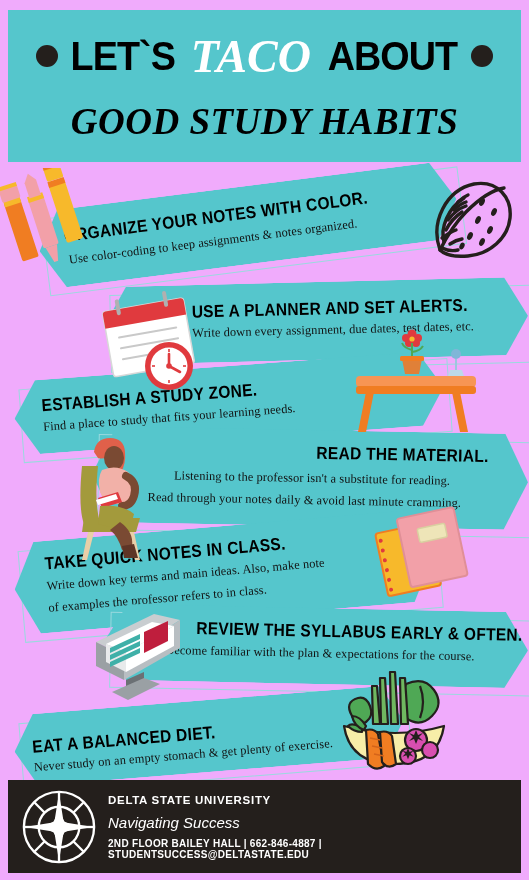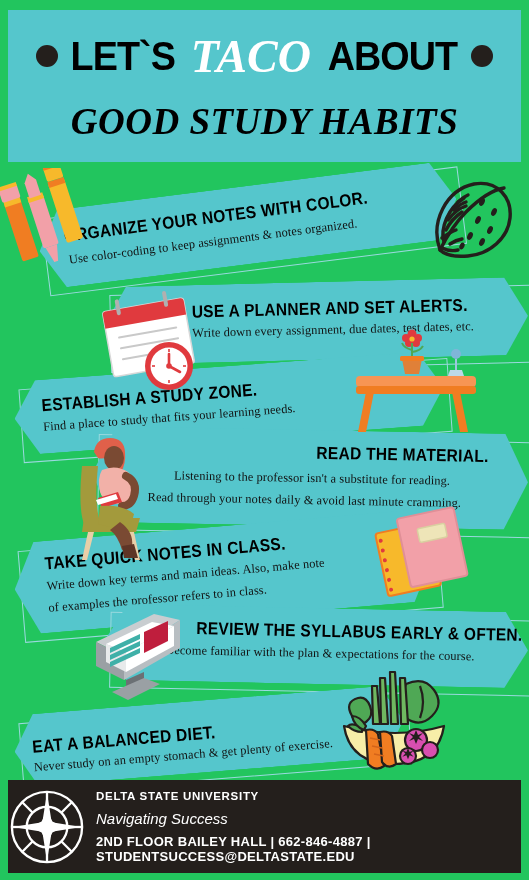--- a/index.html
+++ b/index.html
@@ -9,21 +9,21 @@
     height: 880px;
     background: #ffffff;
     font-family: "Liberation Sans", sans-serif;
     overflow: hidden;
   }
 
   #poster {
     position: relative;
     width: 529px;
     height: 880px;
-    background: #22c55e;
+    background: #f0abfc;
     overflow: hidden;
   }
 
   
   .header {
     position: absolute;
     left: 8px;
     top: 10px;
     width: 513px;
     height: 152px;
@@ -124,20 +124,21 @@
   
   .footer {
     position: absolute;
     left: 8px;
     top: 780px;
     width: 513px;
     height: 93px;
     background: #241f1c;
     display: flex;
     align-items: center;
+    padding-left: 12px;
   }
   .footer-logo { flex: none; width: 78px; height: 78px; }
   .footer-txt {
     margin-left: 10px;
     color: #ffffff;
     display: flex;
     flex-direction: column;
     justify-content: center;
   }
   .f-univ {
@@ -156,21 +157,21 @@
   .f-tag {
     font-family: "Liberation Sans", sans-serif;
     font-style: italic;
     font-weight: normal;
     font-size: 15px;
     margin-top: 8px;
   }
   .f-contact {
     font-family: "Liberation Sans", sans-serif;
     font-weight: bold;
-    font-size: 13px;
+    font-size: 10px;
     letter-spacing: 0.3px;
     margin-top: 7px;
   }
 </style>
 </head>
 <body>
 
 <div id="poster">
 
   <div class="header">

